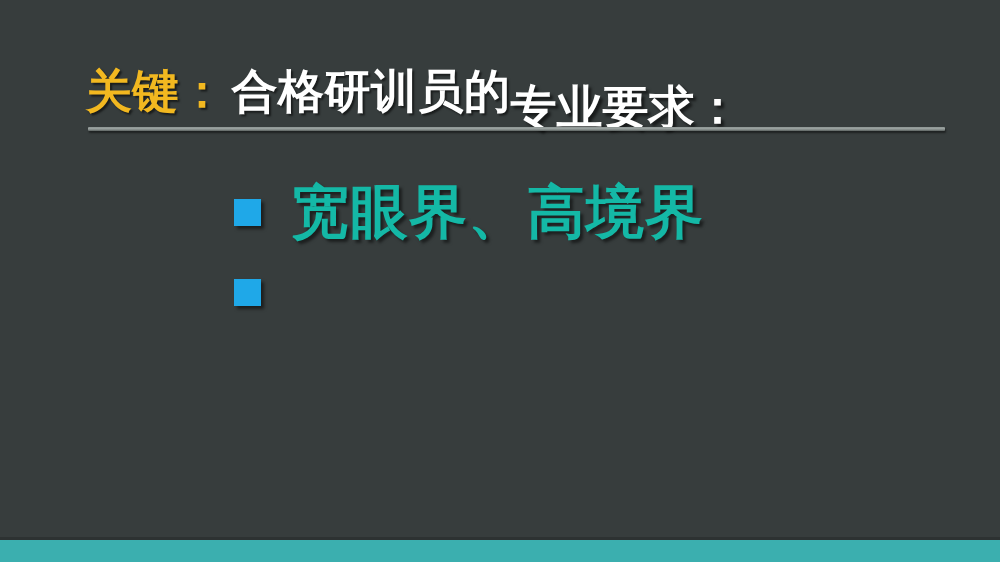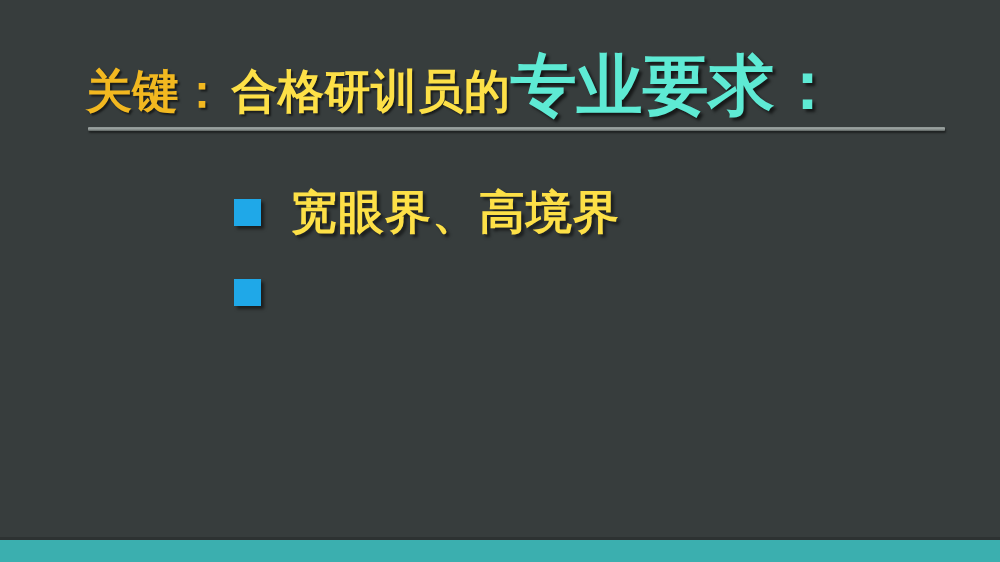--- a/index.html
+++ b/index.html
@@ -46,34 +46,34 @@
 
   #title-key {
     color: #f2b820;
     font-size: 46px;
     text-shadow: 2px 2px 2px rgba(0,0,0,0.55);
     position: relative;
     top: -2px;
   }
 
   #title-mid {
-    color: #fde047;
+    color: #ffffff;
     font-size: 46px;
     text-shadow: 2px 2px 2px rgba(0,0,0,0.55);
     position: relative;
     top: -2px;
     padding-left: 6px;
   }
 
   #title-emph {
-    color: #5eead4;
-    font-size: 66px;
+    color: #ffffff;
+    font-size: 46px;
     text-shadow: 3px 3px 3px rgba(0,0,0,0.6);
     position: relative;
-    top: 3px;
+    top: 14px;
     letter-spacing: 0px;
   }
 
   
   #divider {
     position: absolute;
     left: 88px;
     top: 127px;
     width: 857px;
     height: 4px;
@@ -99,22 +99,22 @@
   .bullet-marker {
     width: 27px;
     height: 27px;
     background: #1fa8e8;
     flex: 0 0 auto;
     box-shadow: 3px 3px 3px rgba(0,0,0,0.5);
     margin-right: 30px;
   }
 
   .bullet-text {
-    color: #fde047;
-    font-size: 46px;
+    color: #14b8a6;
+    font-size: 58px;
     font-weight: bold;
     line-height: 1;
     letter-spacing: 1px;
     text-shadow: 3px 3px 3px rgba(0,0,0,0.5);
     white-space: nowrap;
   }
 
   
   #bottom-bar {
     position: absolute;

